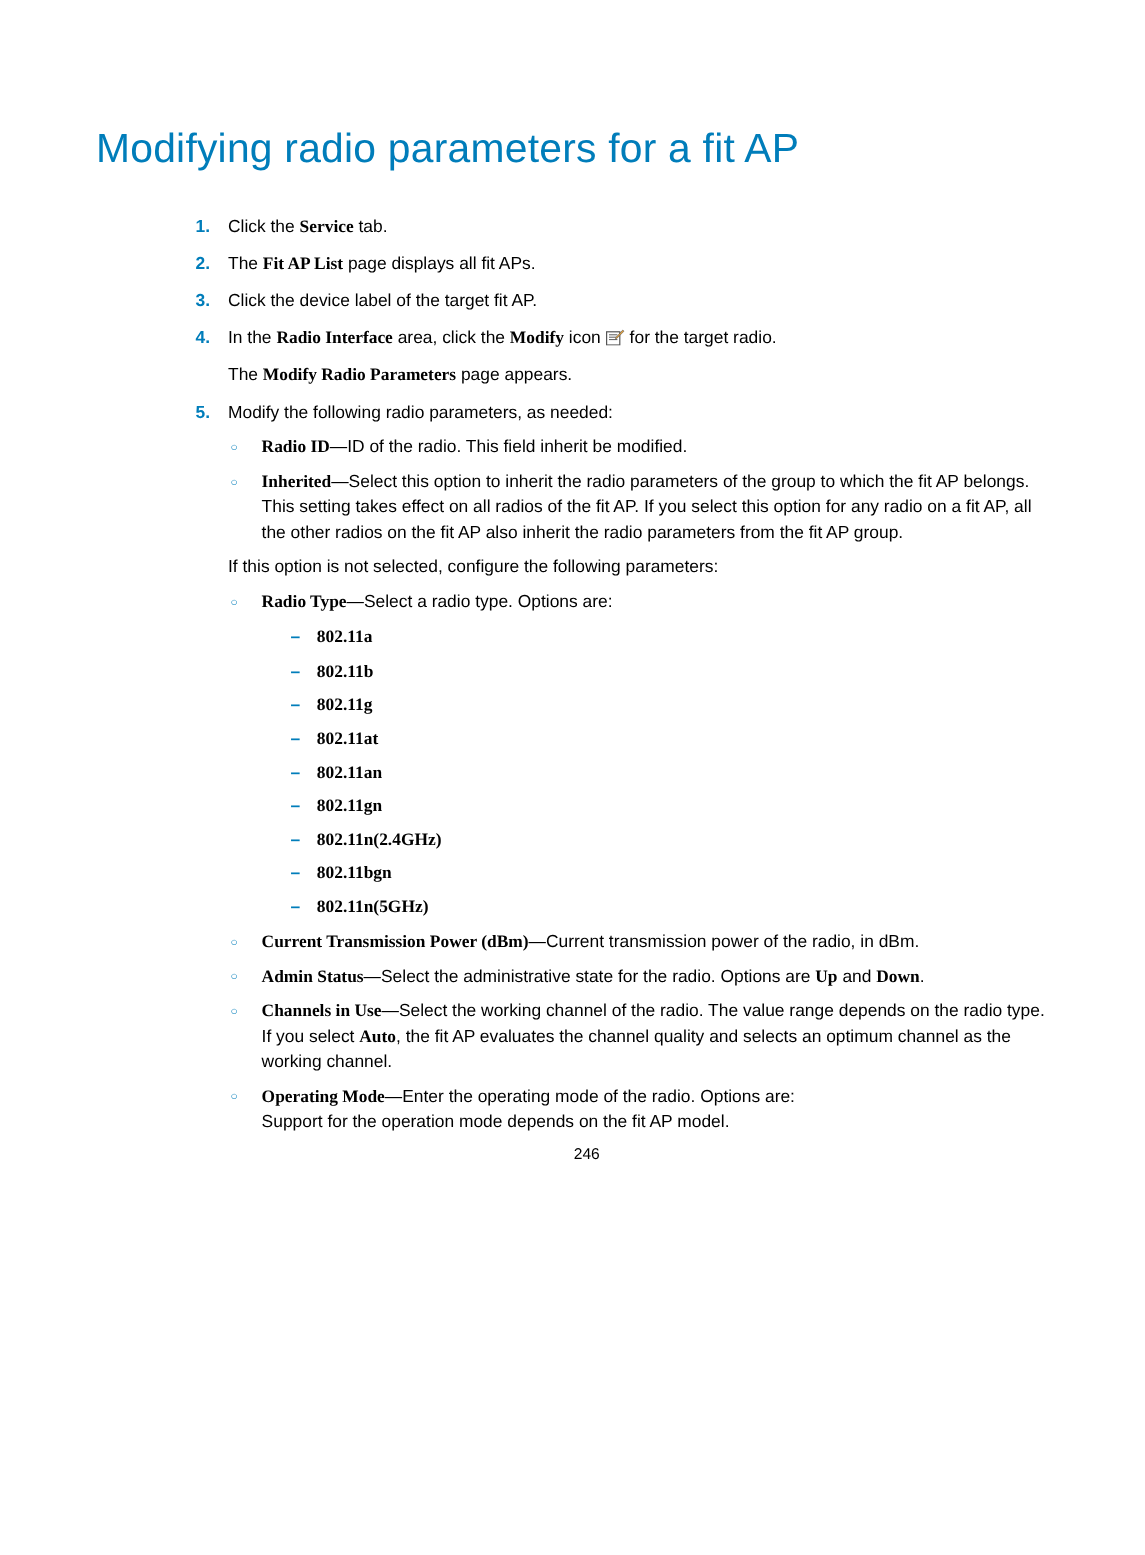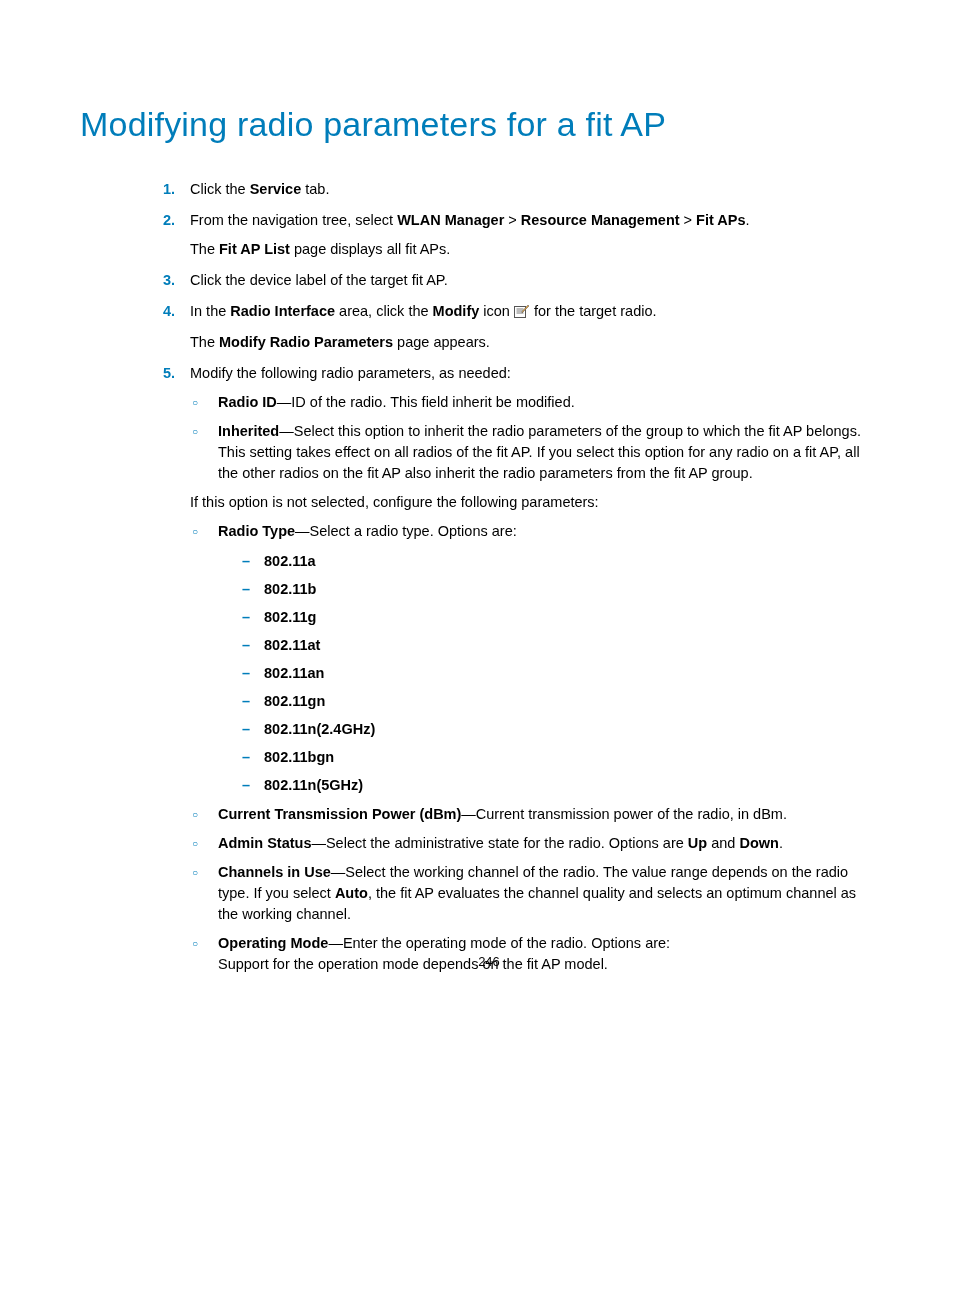--- a/index.html
+++ b/index.html
@@ -80,21 +80,21 @@
     margin-bottom: 7px;
   }
   ul.dash > li::before {
     content: "–";
     position: absolute;
     left: 4px;
     top: 0;
     color: #007dba;
     font-weight: bold;
   }
-  .bold { font-weight: bold; }
+  .bold { font-weight: bold; font-family: Liberation Serif, serif; }
   .icon-modify {
     display: inline-block;
     vertical-align: -2px;
   }
   .follow-p {
     margin: 6px 0 8px 0;
   }
   .page-num {
     position: absolute;
     bottom: 44px;
@@ -118,23 +118,20 @@
       <div class="step-body">
         <p>
           <span>Click the </span><span class="bold">Service</span><span> tab.</span>
         </p>
       </div>
     </li>
 
     <li>
       <span class="num">2.</span>
       <div class="step-body">
-        <p>
-          <span>From the navigation tree, select </span><span class="bold">WLAN Manager</span><span> &gt; </span><span class="bold">Resource Management</span><span> &gt; </span><span class="bold">Fit APs</span><span>.</span>
-        </p>
         <p>
           <span>The </span><span class="bold">Fit AP List</span><span> page displays all fit APs.</span>
         </p>
       </div>
     </li>
 
     <li>
       <span class="num">3.</span>
       <div class="step-body">
         <p>Click the device label of the target fit AP.</p>

